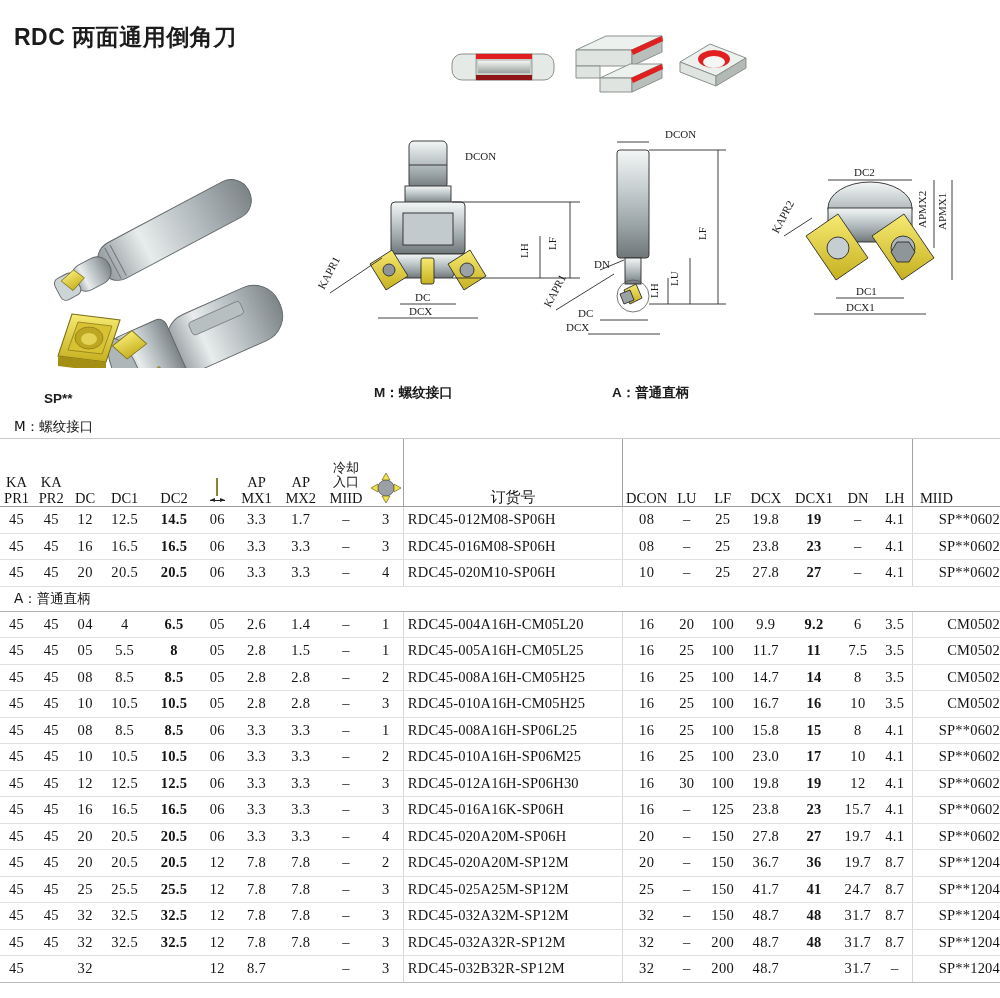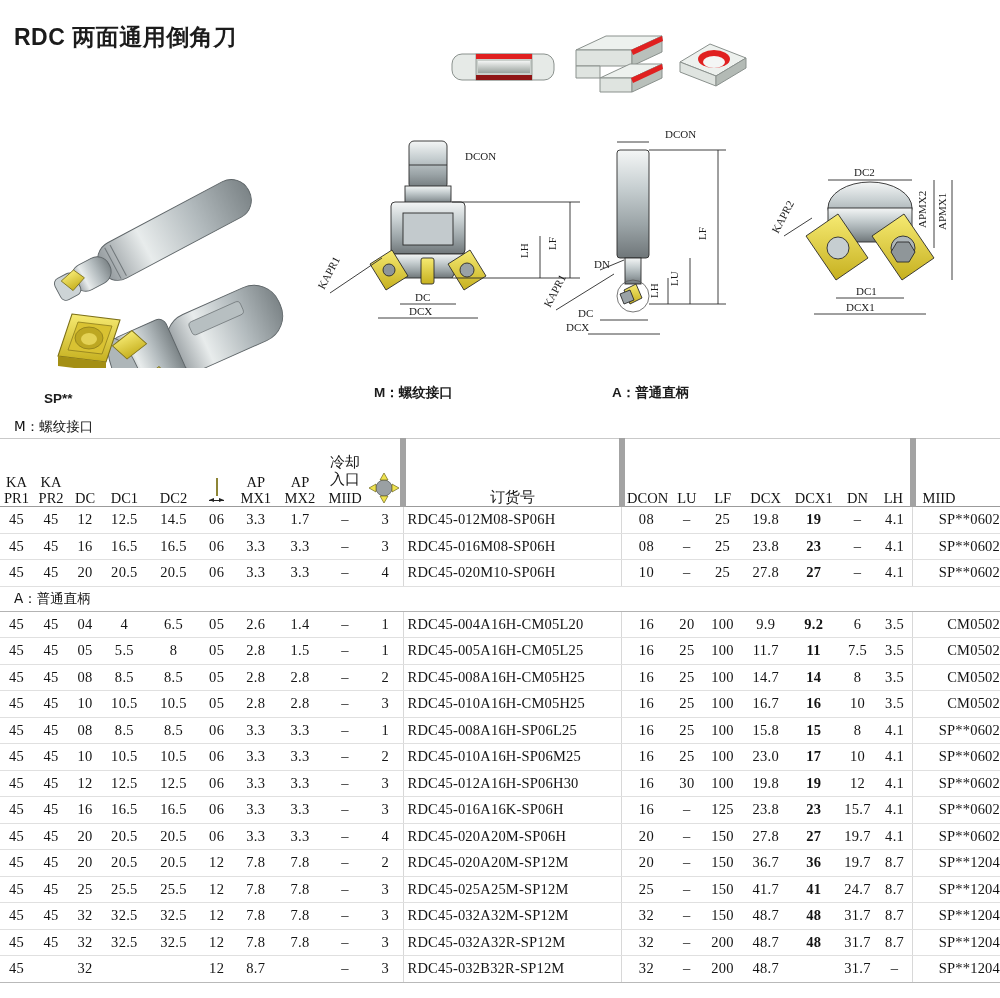--- a/index.html
+++ b/index.html
@@ -66,21 +66,21 @@
   .hrow th {
     height:68px; vertical-align:bottom;
     font-weight:normal;
     border-top:1px solid #c9c9c9;
     border-bottom:1px solid #9b9b9b;
     padding-bottom:4px;
     text-align:center;
     font-size:14.5px;
     line-height:1.12;
   }
-  .hrow th.lineL { border-left:6px solid #a3a3a3; }
+  .hrow th.lineL { border-left:1px solid #a3a3a3; }
   .hstack { display:block; }
   .hstack span { display:block; }
 
   tr.data td {
     height:26.5px;
     border-bottom:1px solid #e0e0e0;
     text-align:center;
     vertical-align:middle;
     white-space:nowrap;
     letter-spacing:.3px;
@@ -94,42 +94,42 @@
     border-bottom:1px solid #b3b3b3;
     border-top:1px solid #b3b3b3;
     height:25px;
     background:#fff;
     text-align:left;
   }
   tr.seprow td .sec-label { padding-left:14px; }
 
   
   .c-kapr1{width:36px;} .c-kapr2{width:40px;} .c-dc{width:36px;}
-  .c-dc1{width:54px;} .c-dc2{width:60px;} .c-sz{width:42px;}
+  .c-dc1{width:54px;} .c-dc2{width:60px;font-weight:bold;} .c-sz{width:42px;}
   .c-ap1{width:48px;} .c-ap2{width:50px;} .c-cnsc{width:50px;}
   .c-n{width:36px;} .c-order{width:232px;} .c-dcon{width:50px;}
   .c-lu{width:38px;} .c-lf{width:44px;} .c-dcx{width:54px;}
   .c-dcx1{width:52px;font-weight:bold;} .c-dn{width:44px;} .c-lh{width:40px;}
   .c-miid{width:94px;}
 
   
   .insert-sq {
     width:30px; height:28px; margin:0 auto 2px auto;
     background:#efe24d; border:1px solid #8d8536;
   }
   .arrowrow { display:flex; align-items:center; justify-content:center; height:11px; }
   .arrowrow .bar { height:1.2px; background:#222; width:15px; position:relative; }
   .arrowrow .bar::before, .arrowrow .bar::after {
     content:""; position:absolute; top:-2.3px; border-top:2.8px solid transparent;
     border-bottom:2.8px solid transparent;
   }
   .arrowrow .bar::before { left:0; border-right:5px solid #222; }
   .arrowrow .bar::after  { right:0; border-left:5px solid #222; }
 
-  .cn-h { font-family:Liberation Mono, monospace; font-size:15px; }
+  .cn-h { font-family:Liberation Serif, serif; font-size:13px; }
   .cn-order { font-family:"DejaVu Sans", sans-serif; font-size:15px; }
 </style>
 </head>
 <body>
 
 <div class="head">
   <div class="title">RDC 两面通用倒角刀</div>
 </div>
 
 <div class="appicons">

